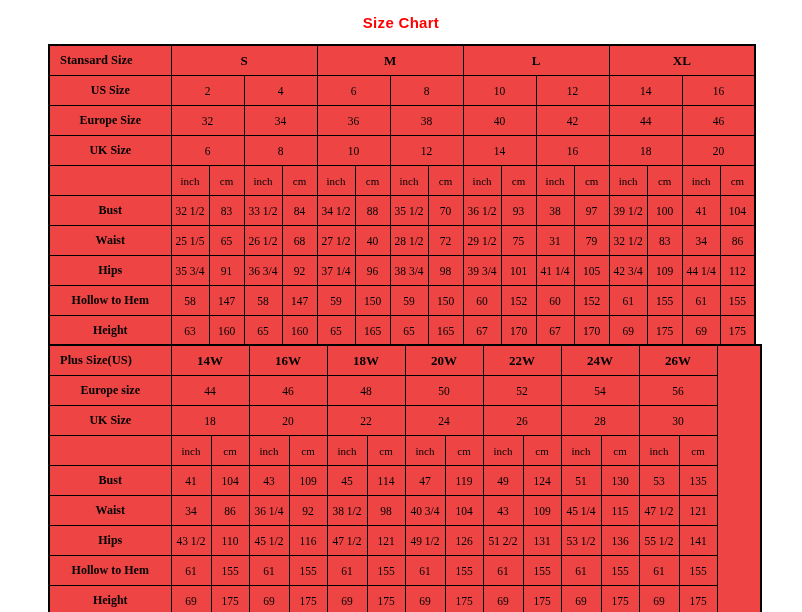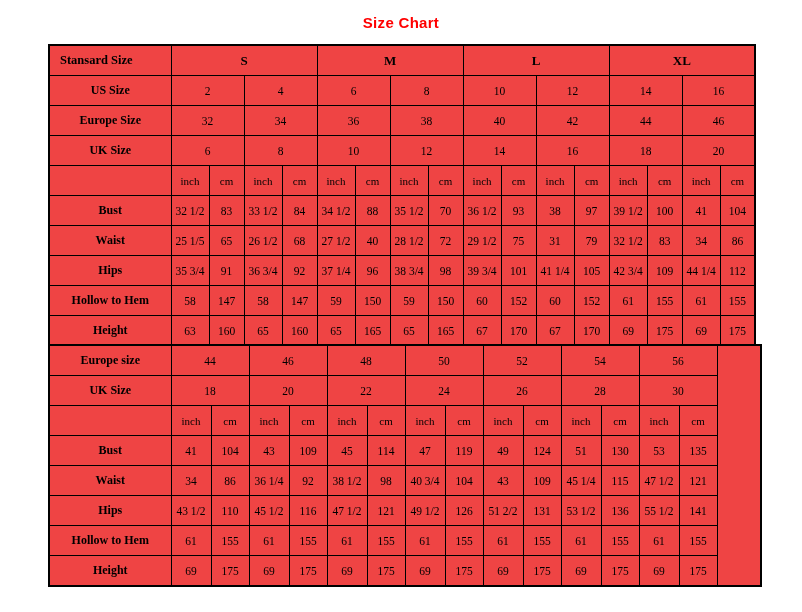--- a/index.html
+++ b/index.html
@@ -287,20 +287,31 @@
       <col style="width:40px">
         <col style="width:38px">
       <col style="width:40px">
         <col style="width:38px">
       <col style="width:40px">
         <col style="width:38px">
       <col style="width:44px">
     </colgroup>
     <tbody>
       <tr>
+        <td class="cornerhead">Plus Size(US)</td>
+        <td class="grouphead" colspan="2">14W</td>
+        <td class="grouphead" colspan="2">16W</td>
+        <td class="grouphead" colspan="2">18W</td>
+        <td class="grouphead" colspan="2">20W</td>
+        <td class="grouphead" colspan="2">22W</td>
+        <td class="grouphead" colspan="2">24W</td>
+        <td class="grouphead" colspan="2">26W</td>
+        <td class="outer-blankcell"></td>
+      </tr>
+      <tr>
         <td class="rowhead">Europe size</td>
         <td colspan="2">44</td>
         <td colspan="2">46</td>
         <td colspan="2">48</td>
         <td colspan="2">50</td>
         <td colspan="2">52</td>
         <td colspan="2">54</td>
         <td colspan="2">56</td>
         <td class="outer-blankcell"></td>
       </tr>

